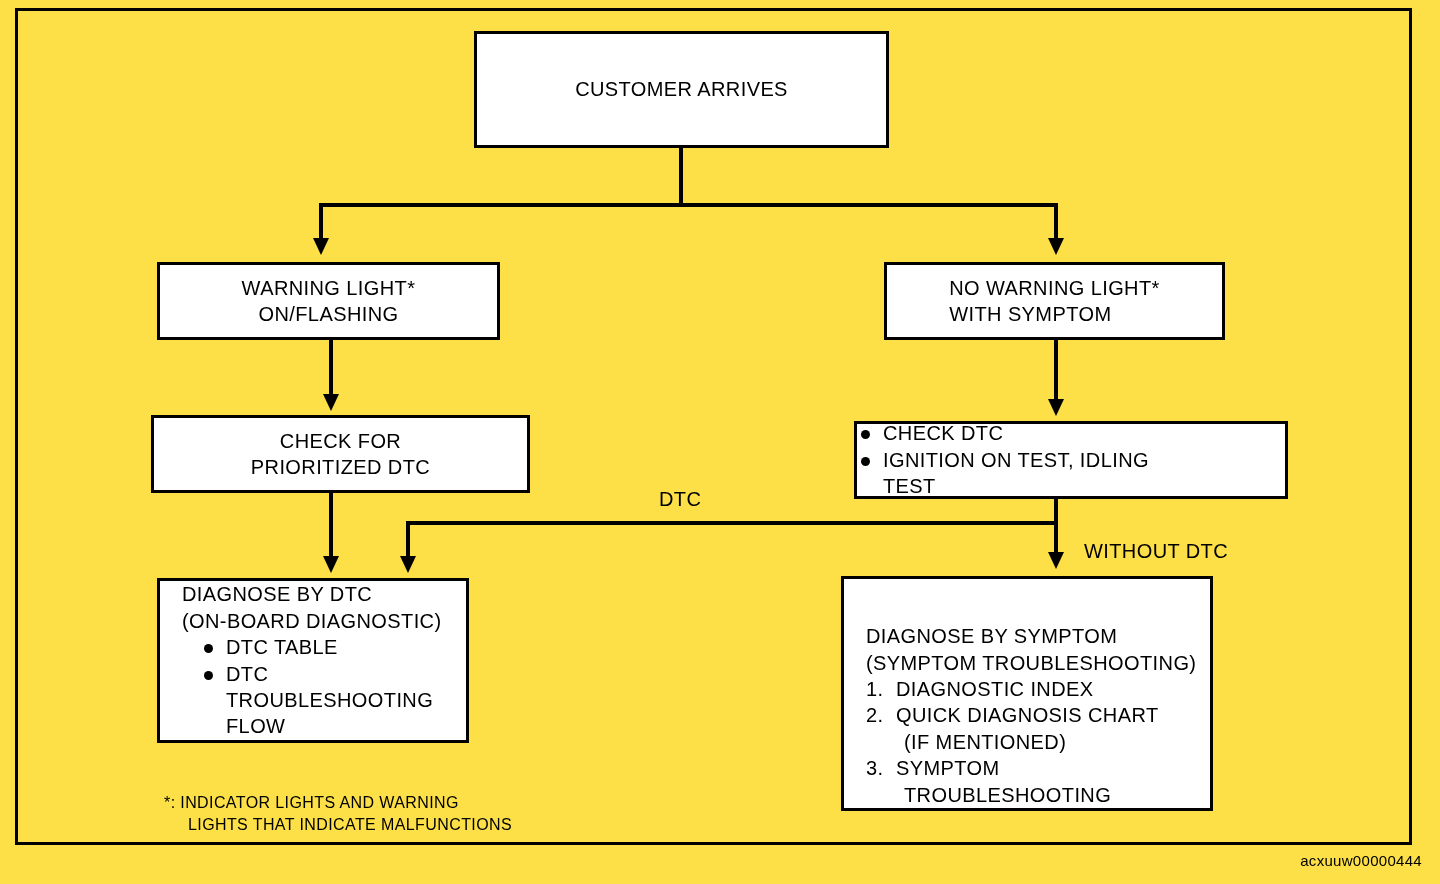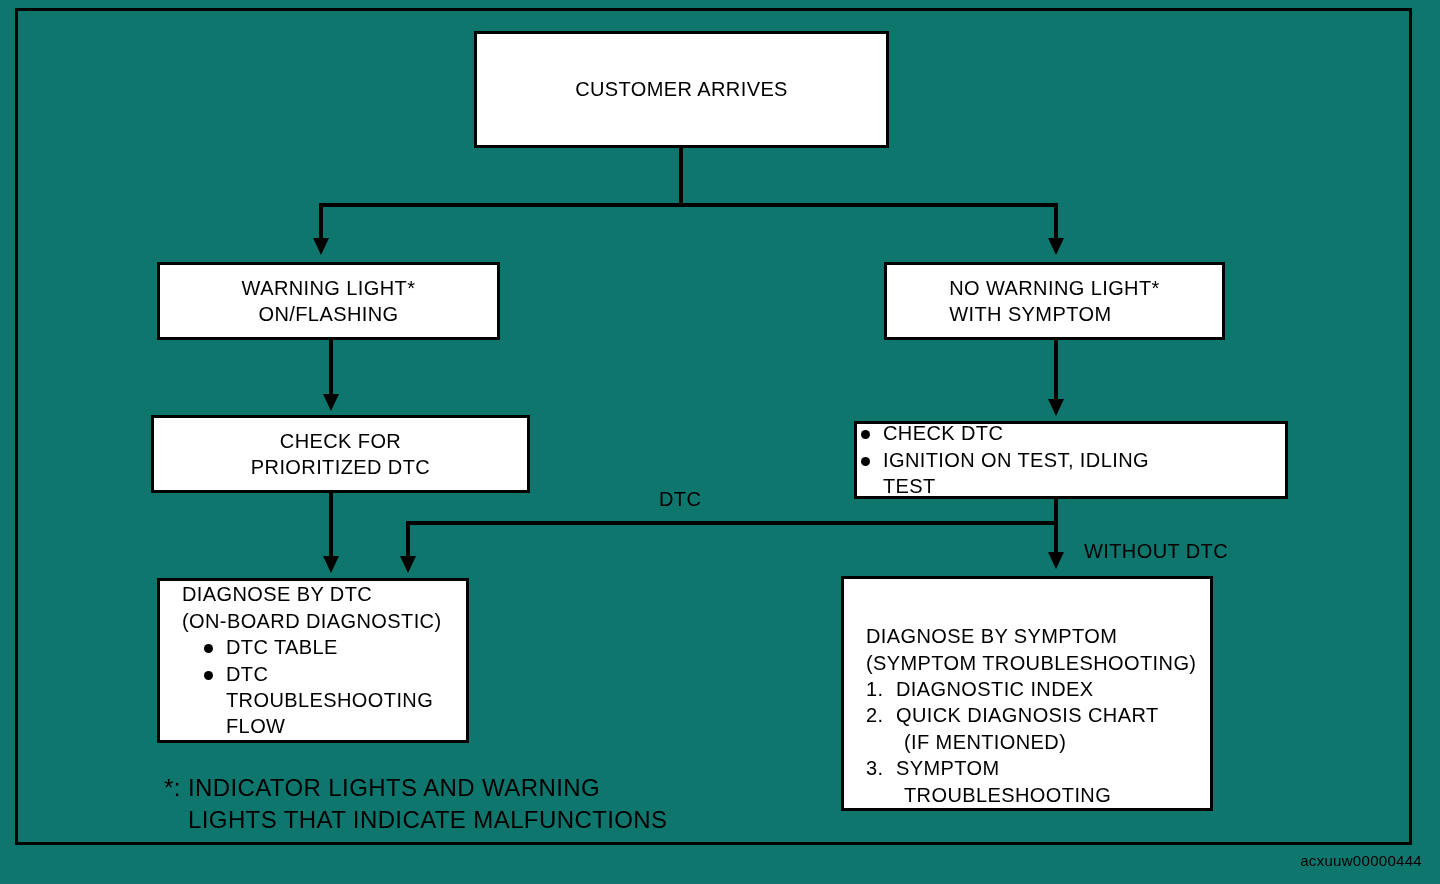--- a/index.html
+++ b/index.html
@@ -8,21 +8,21 @@
     background: #ffffff;
   }
   body {
     font-family: "Liberation Sans", sans-serif;
     color: #000000;
   }
   #canvas {
     position: relative;
     width: 1440px;
     height: 884px;
-    background: #0f766e;
+    background: #fde047;
     overflow: hidden;
   }
   
   #outer-frame {
     position: absolute;
     left: 15px;
     top: 8px;
     width: 1397px;
     height: 837px;
     border: 3px solid #000000;
@@ -116,23 +116,24 @@
     border-top: 17px solid #000000;
   }
   .edge-label {
     position: absolute;
     font-size: 20px;
     letter-spacing: 0.4px;
     white-space: nowrap;
   }
   #footnote {
     position: absolute;
-    font-size: 24px;
+    font-size: 16px;
     letter-spacing: 0.4px;
     line-height: 1.35;
+    margin-top: 20px;
   }
   #footnote .fn2 { display: block; padding-left: 24px; }
   #figure-id {
     position: absolute;
     right: 18px;
     top: 852px;
     font-size: 15px;
     letter-spacing: 0.3px;
   }
 </style>

